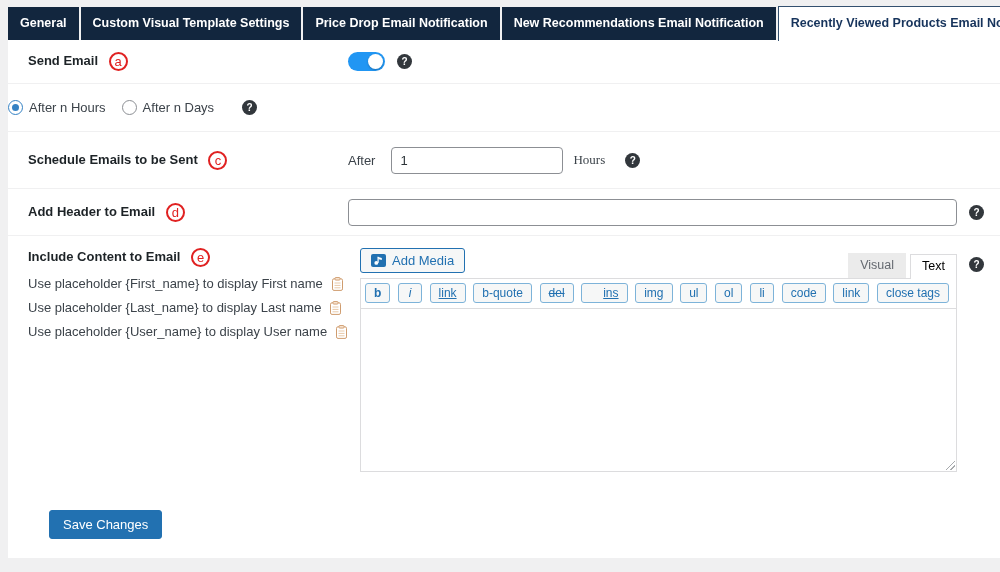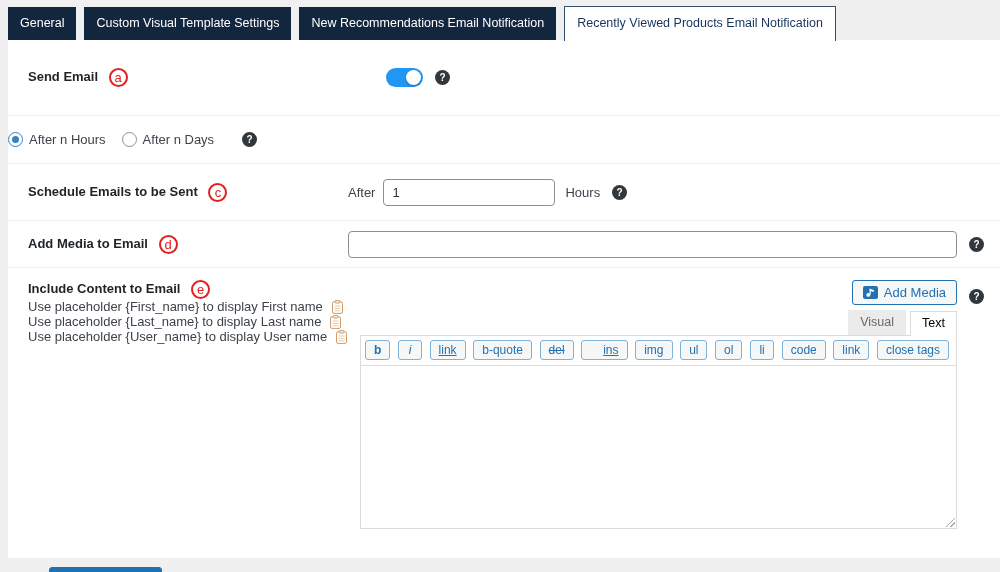--- a/index.html
+++ b/index.html
@@ -17,24 +17,24 @@
   
   .tabbar {
     display: flex;
     align-items: flex-end;
     padding: 7px 0 0 8px;
     height: 40px;
   }
   .tab {
     background: #12263e;
     color: #fff;
-    font-weight: normal;
+    font-weight: bold;
     font-size: 12.5px;
     padding: 9px 12px 10px 12px;
-    margin-right: 8px;
+    margin-right: 2px;
     white-space: nowrap;
     cursor: pointer;
   }
   .tab.active {
     background: #fff;
     color: #17345c;
     border: 1px solid #33506f;
     border-bottom: none;
     padding: 9px 12px 11px 12px;
     margin-bottom: -1px;
@@ -47,21 +47,21 @@
     background: #fff;
     margin-left: 8px;
     height: 518px;
     padding-bottom: 10px;
   }
   .row {
     display: flex;
     align-items: center;
     border-bottom: 1px solid #f0f0f1;
   }
-  .row-send     { height: 76px; gap: 38px; }
+  .row-send     { height: 44px; }
   .row-recur    { height: 48px; }
   .row-schedule { height: 57px; }
   .row-header   { height: 47px; }
   .row-content  { align-items: flex-start; padding: 12px 0 14px 0; border-bottom: none; gap: 12px; }
 
   .label-col { width: 340px; padding-left: 20px; flex: none; }
   .field-col { flex: 1; display: flex; align-items: center; padding-right: 16px; }
 
   .label {
     font-weight: bold;
@@ -129,58 +129,57 @@
   .radio.checked::after {
     content: "";
     position: absolute;
     left: 3px; top: 3px;
     width: 7px; height: 7px;
     border-radius: 50%;
     background: #3582c4;
   }
   .radio-label { margin-right: 16px; color: #3c434a; }
 
-  .inline-label { color: #3c434a; margin-right: 8px; }
-  .inline-label.after-input { margin-left: 10px; margin-right: 0; }
+  .inline-label { color: #3c434a; margin-right: 16px; }
+  .inline-label.after-input { margin-left: 10px; margin-right: 8px; font-family: Liberation Serif, serif; }
 
   .text-input {
     height: 27px;
     border: 1px solid #8c8f94;
     border-radius: 4px;
     padding: 0 8px;
     font-size: 13px;
     font-family: "Liberation Sans", sans-serif;
     color: #2c3338;
     background: #fff;
   }
   .schedule-input { width: 172px; }
   .header-input { flex: 1; }
 
   
   .ph-line {
     display: flex;
     align-items: flex-end;
     gap: 9px;
-    margin-top: 0;
+    margin-top: 9px;
     color: #3c434a;
     font-size: 13px;
   }
   .clip-icon { display: inline-flex; cursor: pointer; }
 
   .editor-area { flex: 1; display: flex; align-items: flex-start; }
   .editor-col { flex: 1; margin-right: 10px; }
   .editor-area .help { margin-top: 9px; margin-left: 2px; }
 
   .media-row {
     display: flex;
     justify-content: space-between;
     align-items: flex-end;
     position: relative;
     z-index: 2;
-    flex-direction: column;
   }
   .add-media-btn {
     display: inline-flex;
     align-items: center;
     gap: 6px;
     background: #f6f7f7;
     border: 1px solid #2271b1;
     border-radius: 3px;
     color: #2271b1;
     font-size: 13px;
@@ -270,20 +269,21 @@
   }
 </style>
 </head>
 <body>
 
 <div class="page">
 
   <div class="tabbar">
     <div class="tab">General</div>
     <div class="tab">Custom Visual Template Settings</div>
+    <div class="tab">Price Drop Email Notification</div>
     <div class="tab">New Recommendations Email Notification</div>
     <div class="tab active">Recently Viewed Products Email Notification</div>
   </div>
 
   <div class="panel">
 
     <div class="row row-send">
       <div class="label-col">
         <span class="label">Send Email</span>
         <span class="marker">a</span>
@@ -316,21 +316,21 @@
       <div class="field-col">
         <span class="inline-label">After</span>
         <input type="text" class="text-input schedule-input" value="1" style="">
         <span class="inline-label after-input">Hours</span>
         <span class="help">?</span>
       </div>
     </div>
 
     <div class="row row-header">
       <div class="label-col">
-        <span class="label">Add Media to Email</span>
+        <span class="label">Add Header to Email</span>
         <span class="marker">d</span>
       </div>
       <div class="field-col">
         <input type="text" class="text-input header-input" value="" style="">
         <span class="help">?</span>
       </div>
     </div>
 
     <div class="row row-content">
       <div class="label-col">

